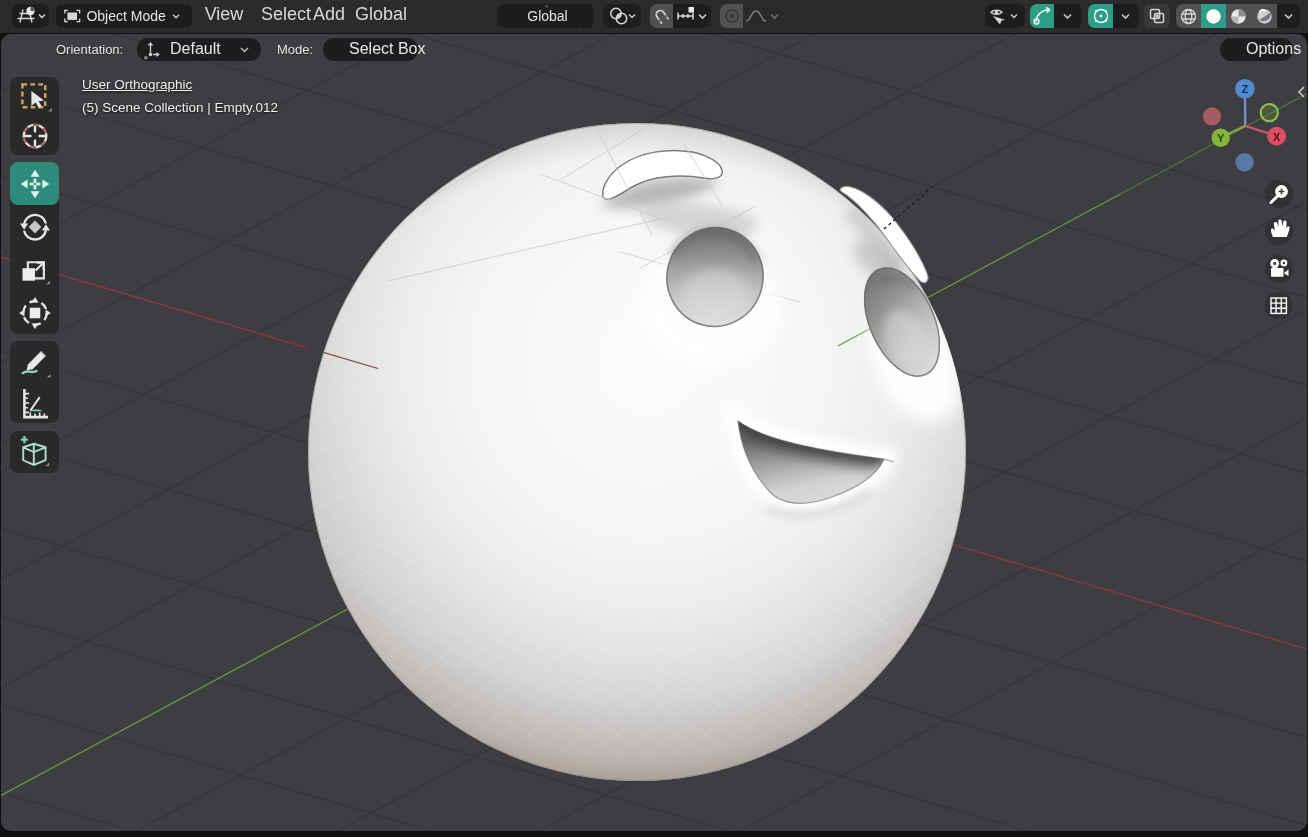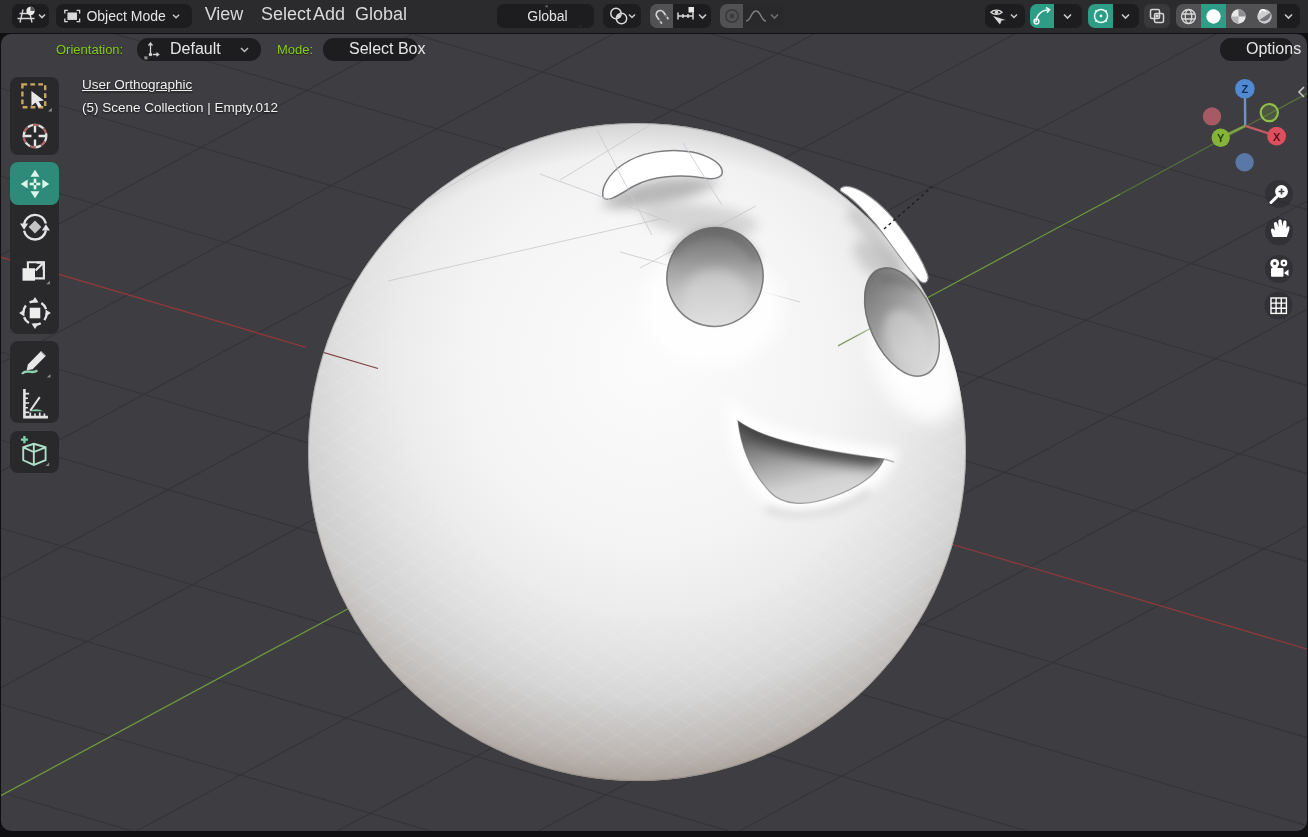--- a/index.html
+++ b/index.html
@@ -6,21 +6,21 @@
     font-family:"Liberation Sans",sans-serif;}
   *{box-sizing:border-box;}
   .abs{position:absolute;}
   #header{position:absolute;left:0;top:0;width:1308px;height:33px;background:#2b2b2d;}
   .hbtn{position:absolute;top:4px;height:24px;background:#1d1d1f;border-radius:7px;
     color:#e3e3e3;font-size:14px;display:flex;align-items:center;white-space:nowrap;}
   .menu{position:absolute;top:0;height:28px;display:flex;align-items:center;color:#d9d9d9;font-size:18px;white-space:nowrap;}
   .vtext{position:absolute;color:#f1f1f1;font-size:13.5px;text-shadow:0 1px 2px rgba(0,0,0,0.8);}
   .pill{position:absolute;background:rgba(22,22,24,0.82);border-radius:11px;color:#e6e6e6;
     font-size:16px;display:flex;align-items:center;height:23px;white-space:nowrap;}
-  .rowlab{position:absolute;color:#84cc16;font-size:13px;text-shadow:0 1px 1px rgba(0,0,0,0.5);}
+  .rowlab{position:absolute;color:#e5e5e5;font-size:13px;text-shadow:0 1px 1px rgba(0,0,0,0.5);}
   .tbg{position:absolute;left:10px;width:49px;background:rgba(41,41,44,0.96);border-radius:8px;}
   .tbtn{position:absolute;left:0;width:49px;height:43px;display:flex;align-items:center;justify-content:center;}
 </style>
 </head>
 <body>
 <svg class="abs" style="left:0;top:0;z-index:0" width="1308" height="837" viewBox="0 0 1308 837">
 <defs>
 <clipPath id="vpclip">
         <rect x="1" y="34" width="1306" height="797" rx="10"></rect>
       </clipPath>

